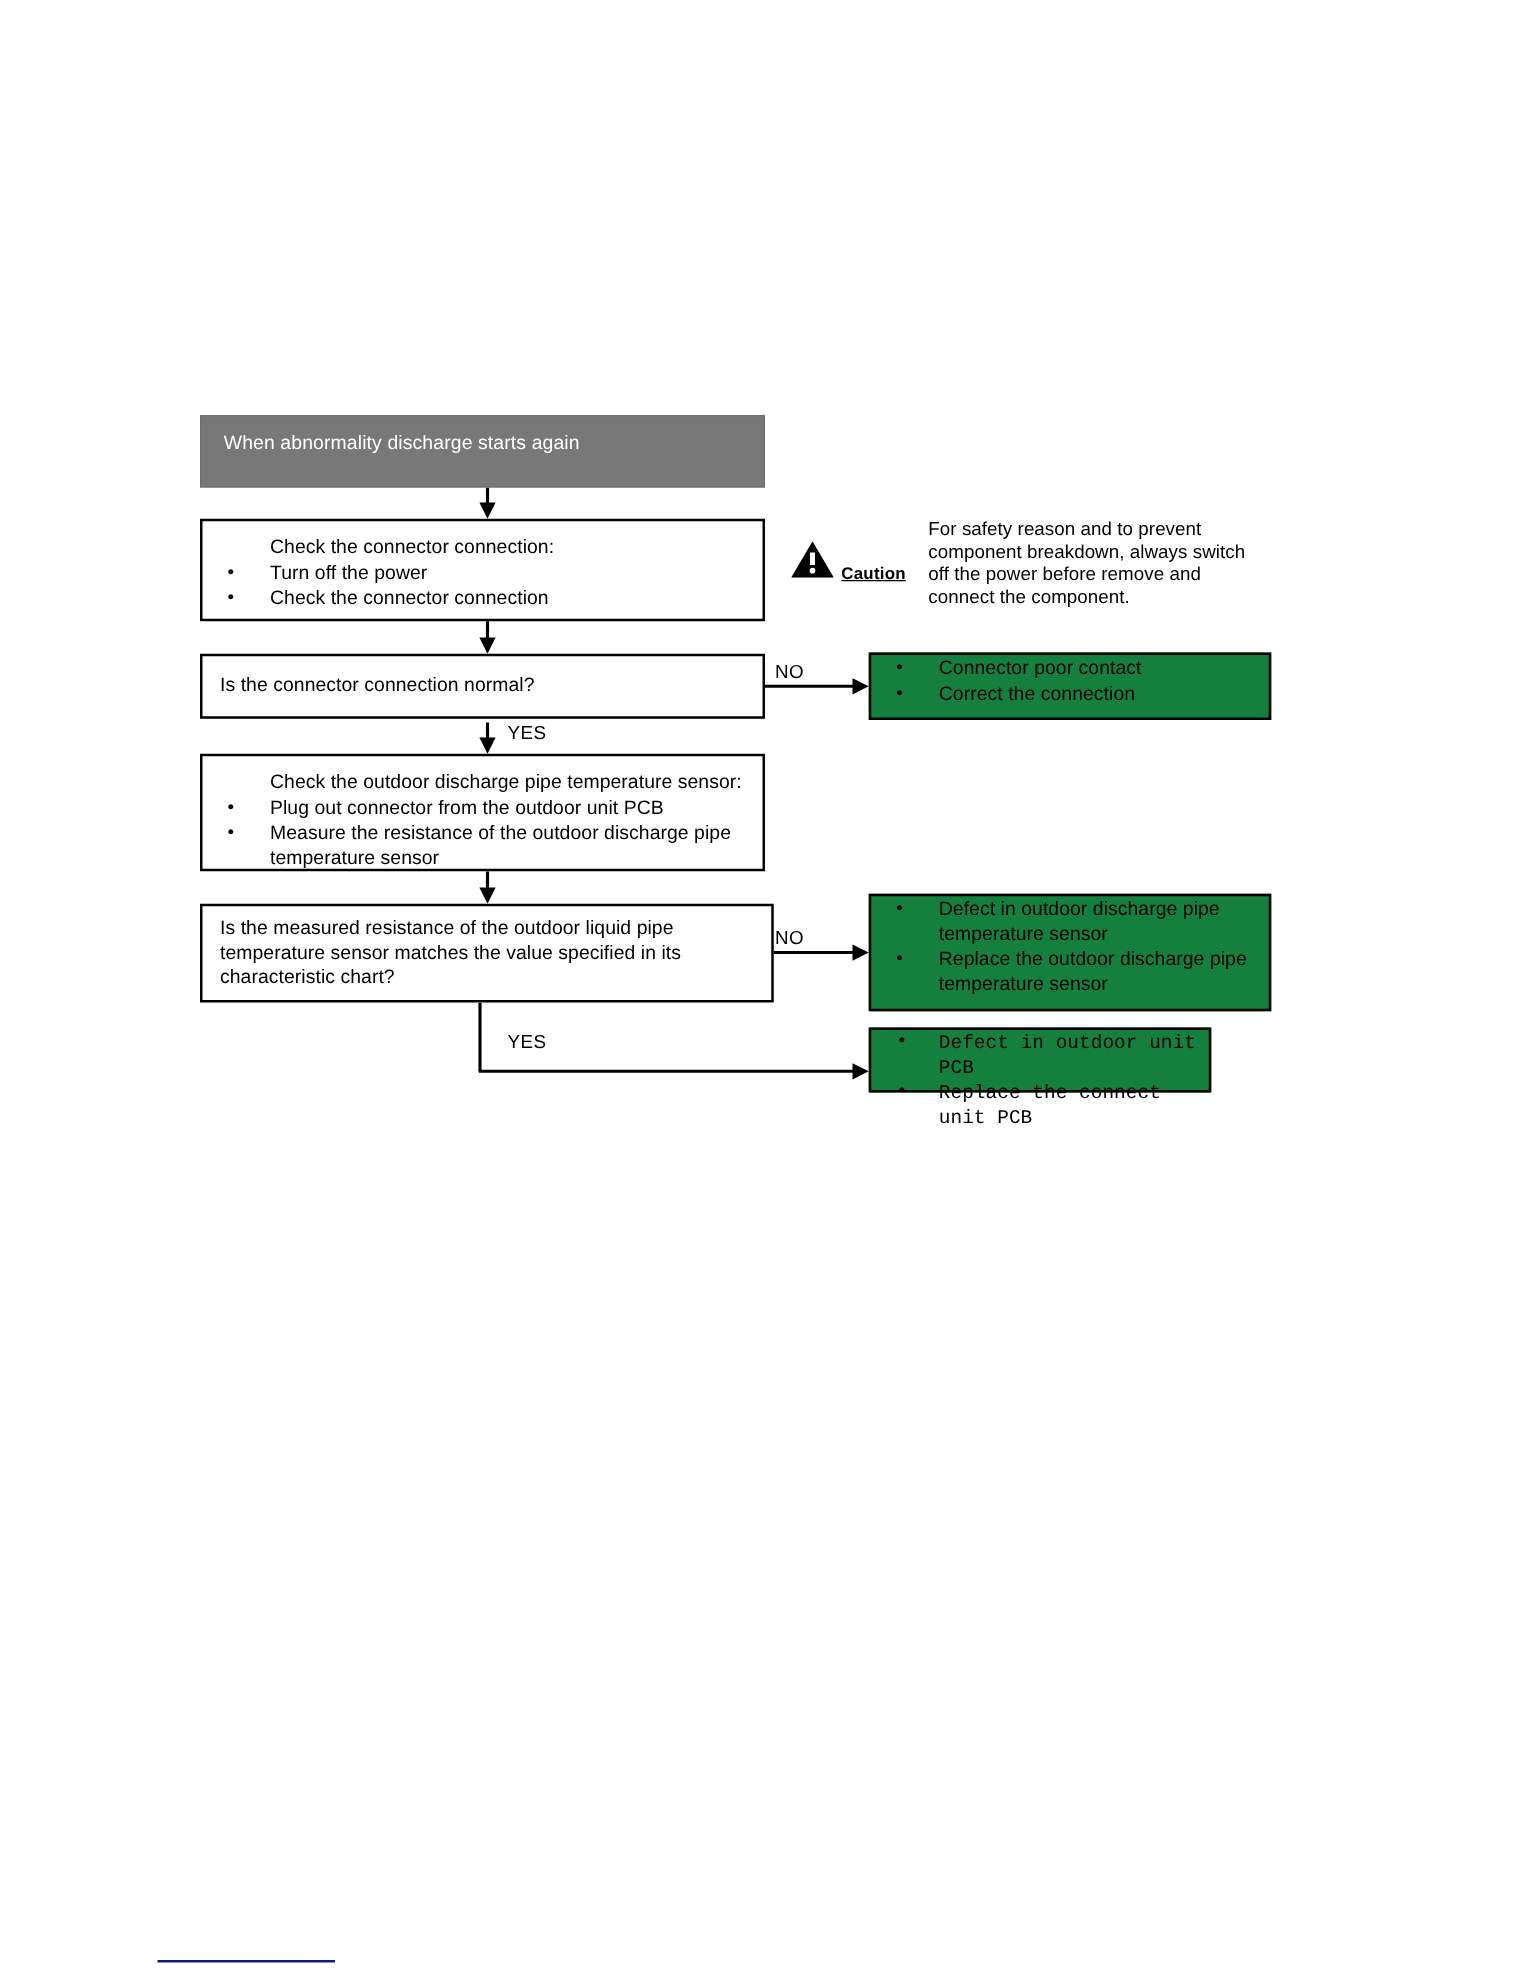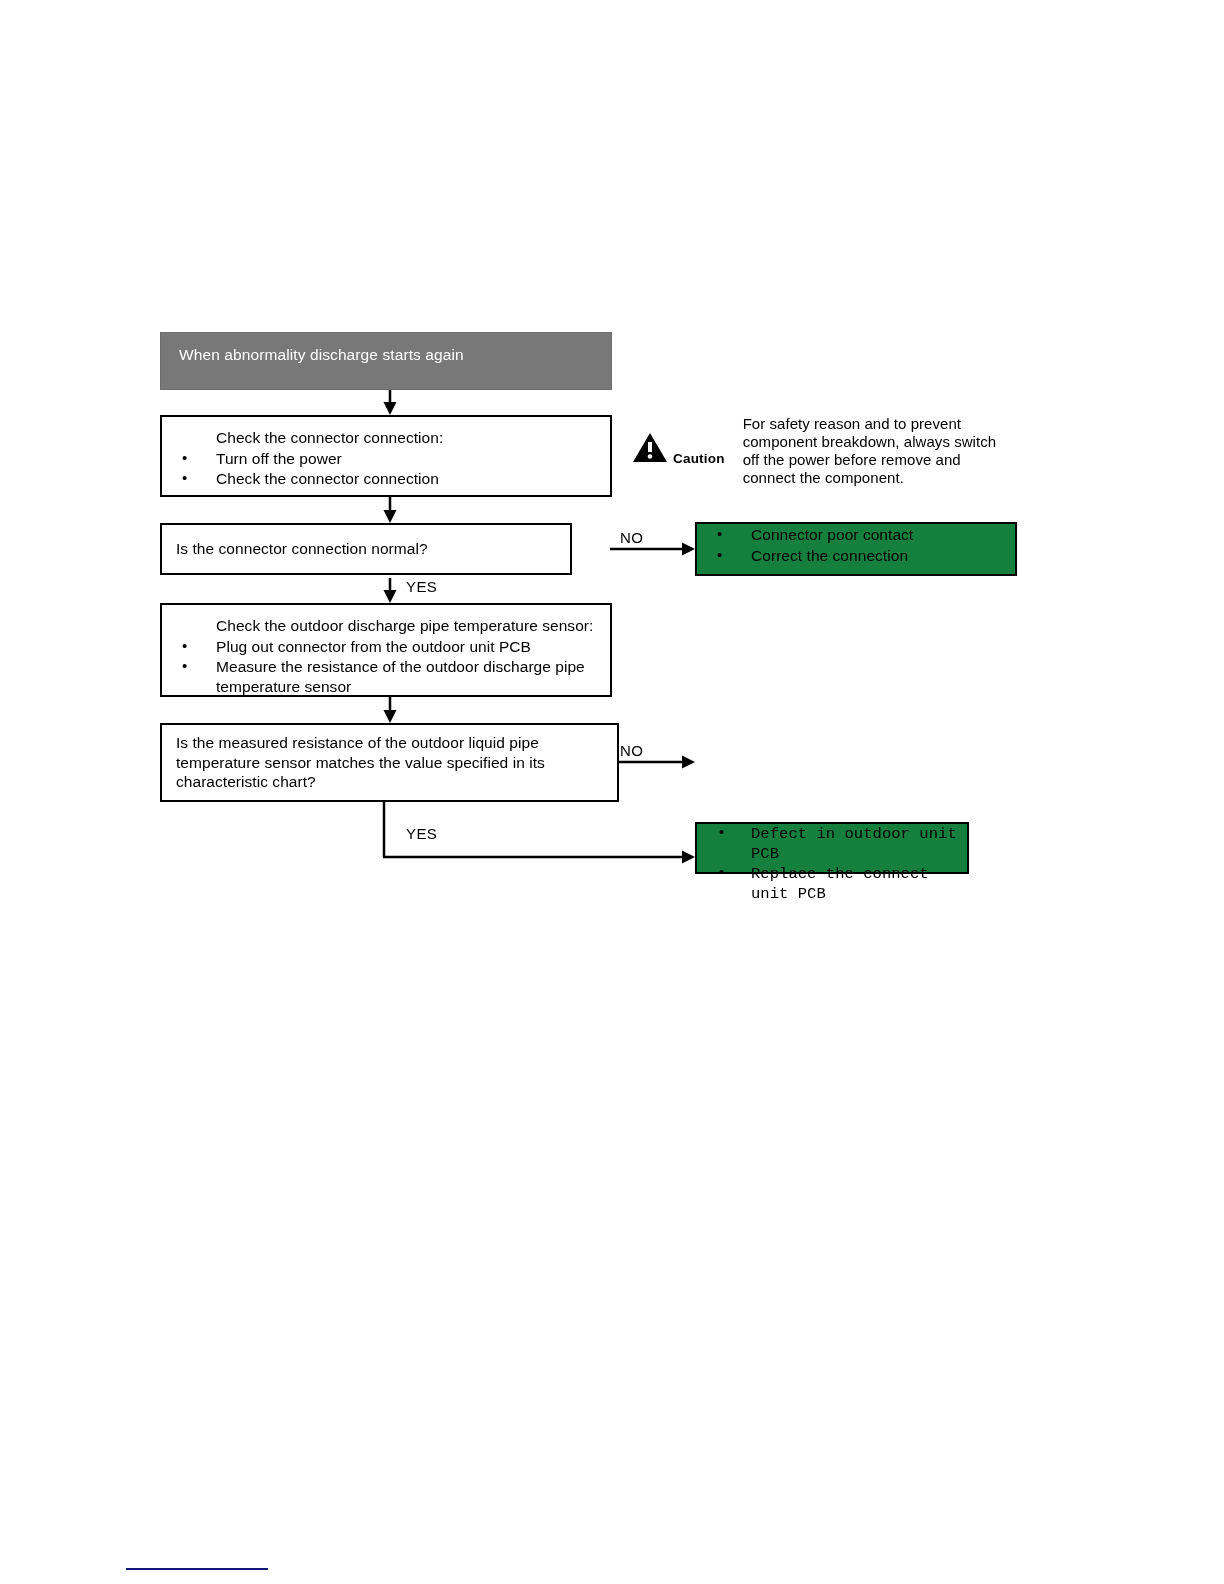--- a/index.html
+++ b/index.html
@@ -115,20 +115,21 @@
 
   .caution {
     position: absolute;
     display: flex;
     align-items: flex-start;
   }
   .caution-icon-wrap {
     display: flex;
     align-items: center;
     padding-top: 14px;
+    text-decoration: underline;
   }
   .tri {
     position: relative;
     width: 36px;
     height: 31px;
   }
   .tri svg { display: block; }
   .caution-word {
     font-size: 13.5px;
     font-weight: bold;
@@ -215,21 +216,21 @@
           <polygon points="18,1 35,30 1,30" fill="#000000"></polygon>
           <rect x="16" y="10" width="4" height="10" fill="#ffffff"></rect>
           <circle cx="18" cy="24.5" r="2.3" fill="#ffffff"></circle>
         </svg>
       </div>
       <div class="caution-word">Caution</div>
     </div>
     <div class="caution-text">For safety reason and to prevent component breakdown, always switch off the power before remove and connect the component.</div>
   </div>
 
-  <div class="box" style="left:160px; top:523px; width:412px; height:52px; display:flex; align-items:center;">
+  <div class="box" style="left:160px; top:523px; width:452px; height:52px; display:flex; align-items:center;">
     <div class="q-text">Is the connector connection normal?</div>
   </div>
 
   <div class="result-box" style="left:695px; top:522px; width:322px; height:54px;">
     <ul class="bullets result-bullets">
       <li>Connector poor contact</li>
       <li>Correct the connection</li>
     </ul>
   </div>
 
@@ -238,20 +239,26 @@
     <ul class="bullets left-bullets">
       <li>Plug out connector from the outdoor unit PCB</li>
       <li>Measure the resistance of the outdoor discharge pipe temperature sensor</li>
     </ul>
   </div>
 
   <div class="box" style="left:160px; top:723px; width:459px; height:79px; display:flex; align-items:center;">
     <div class="q-text">Is the measured resistance of the outdoor liquid pipe temperature sensor matches the value specified in its characteristic chart?</div>
   </div>
 
+  <div class="result-box" style="left:695px; top:715px; width:322px; height:94px;">
+    <ul class="bullets result-bullets">
+      <li>Defect in outdoor discharge pipe temperature sensor</li>
+      <li>Replace the outdoor discharge pipe temperature sensor</li>
+    </ul>
+  </div>
 
   <div class="result-box" style="left:695px; top:822px; width:274px; height:52px;font-family:Liberation Mono, monospace;">
     <ul class="bullets result-bullets">
       <li>Defect in outdoor unit PCB</li>
       <li>Replace the connect unit PCB</li>
     </ul>
   </div>
 
   <div class="branch-label" style="left:620px; top:529px;">NO</div>
   <div class="branch-label" style="left:406px; top:578px;">YES</div>

